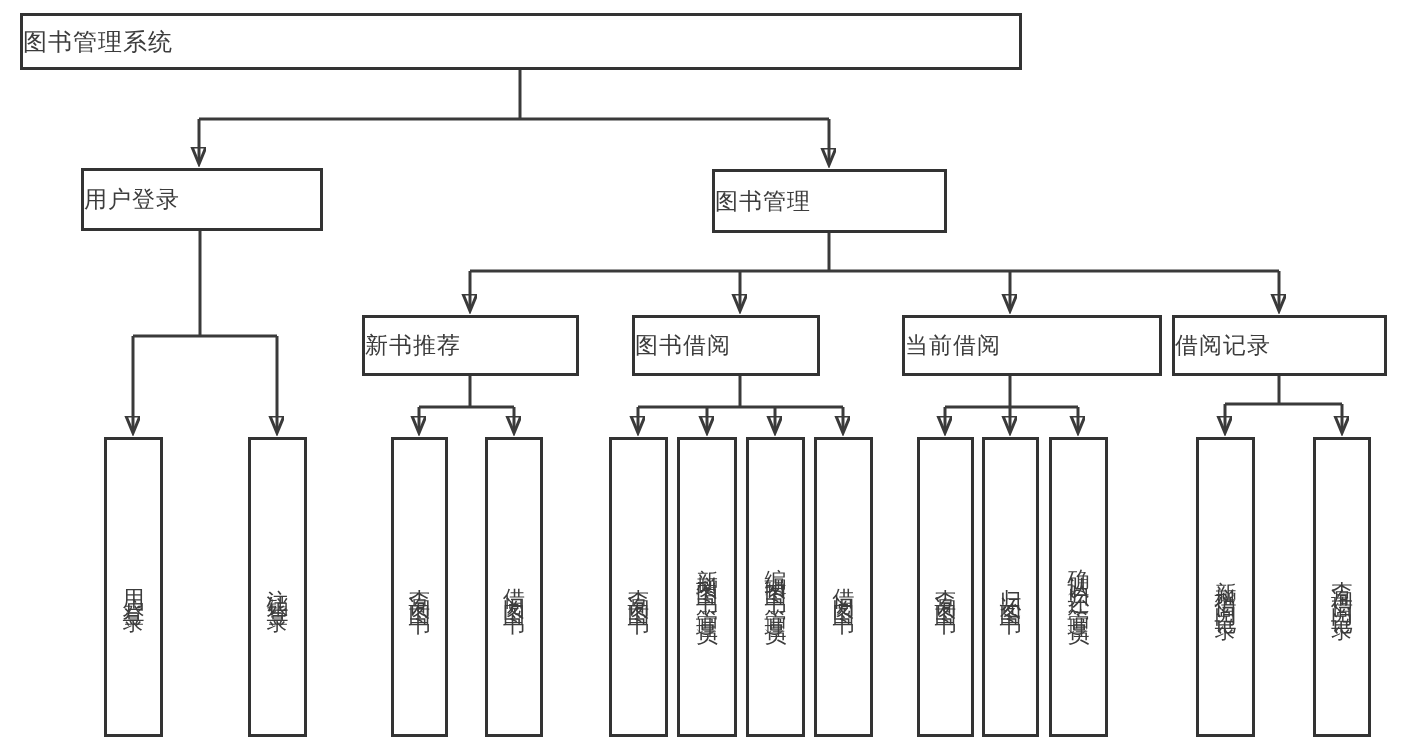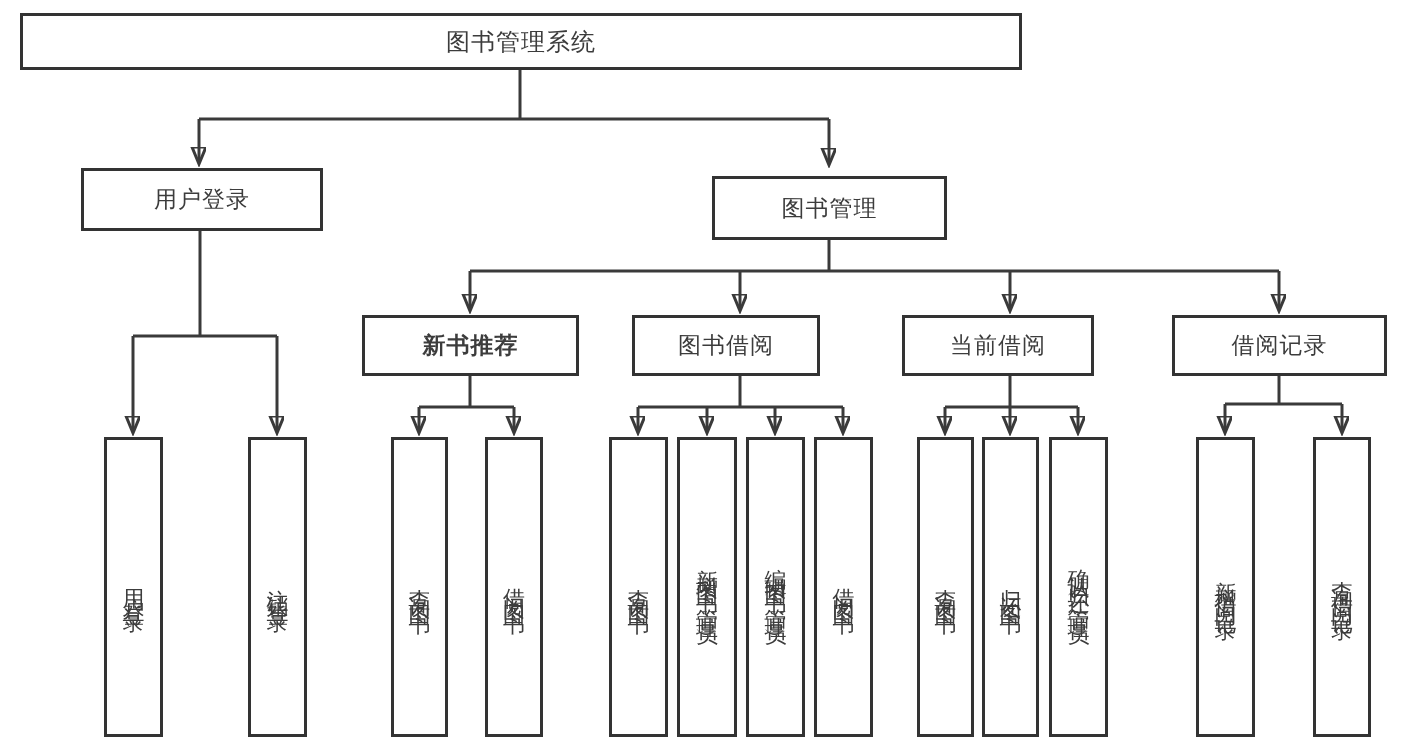--- a/index.html
+++ b/index.html
@@ -16,21 +16,21 @@
     width:1405px;height:747px;position:relative;overflow:hidden;
     font-family:"Liberation Sans","DejaVu Sans",sans-serif;
     color:var(--text);
   }
   .stage{position:absolute;inset:0;}
   svg.wires{position:absolute;left:0;top:0;pointer-events:none;}
   svg.wires path{stroke:var(--line);stroke-width:3;fill:none;}
   .node{
     position:absolute;background:var(--fill);
     border:3px solid var(--border);
-    display:flex;align-items:center;justify-content:center;
+    display:flex;align-items:center;justify-content:flex-start;
     text-align:center;
   }
   .hnode{font-size:23px;letter-spacing:1px;}
   .root{font-size:24px;}
   .vnode{
     writing-mode:vertical-rl;
     text-orientation:mixed;
     font-size:22px;
     letter-spacing:8px;
     line-height:50px;
@@ -97,31 +97,31 @@
     <path d="M1342,404 V431" marker-end="url(#arr)"></path>
   </svg>
 
   <div class="node hnode root" style="left:20px;top:13px;width:1002px;height:57px;">
     <span>图书管理系统</span>
   </div>
 
   <div class="node hnode" style="left:81px;top:168px;width:242px;height:63px;">
     <span>用户登录</span>
   </div>
-  <div class="node hnode" style="left:712px;top:169px;width:235px;height:64px;margin-top:7px;">
+  <div class="node hnode" style="left:712px;top:169px;width:235px;height:64px;">
     <span>图书管理</span>
   </div>
 
-  <div class="node hnode" style="left:362px;top:315px;width:217px;height:61px;font-weight:bold;">
+  <div class="node hnode" style="left:362px;top:315px;width:217px;height:61px;">
     <span>新书推荐</span>
   </div>
   <div class="node hnode" style="left:632px;top:315px;width:188px;height:61px;">
     <span>图书借阅</span>
   </div>
-  <div class="node hnode" style="left:902px;top:315px;width:192px;height:61px;">
+  <div class="node hnode" style="left:902px;top:315px;width:260px;height:61px;">
     <span>当前借阅</span>
   </div>
   <div class="node hnode" style="left:1172px;top:315px;width:215px;height:61px;">
     <span>借阅记录</span>
   </div>
 
   <div class="node vnode" style="left:104px;top:437px;width:59px;height:300px;">
     <span>用户登录</span>
   </div>
   <div class="node vnode" style="left:248px;top:437px;width:59px;height:300px;">

